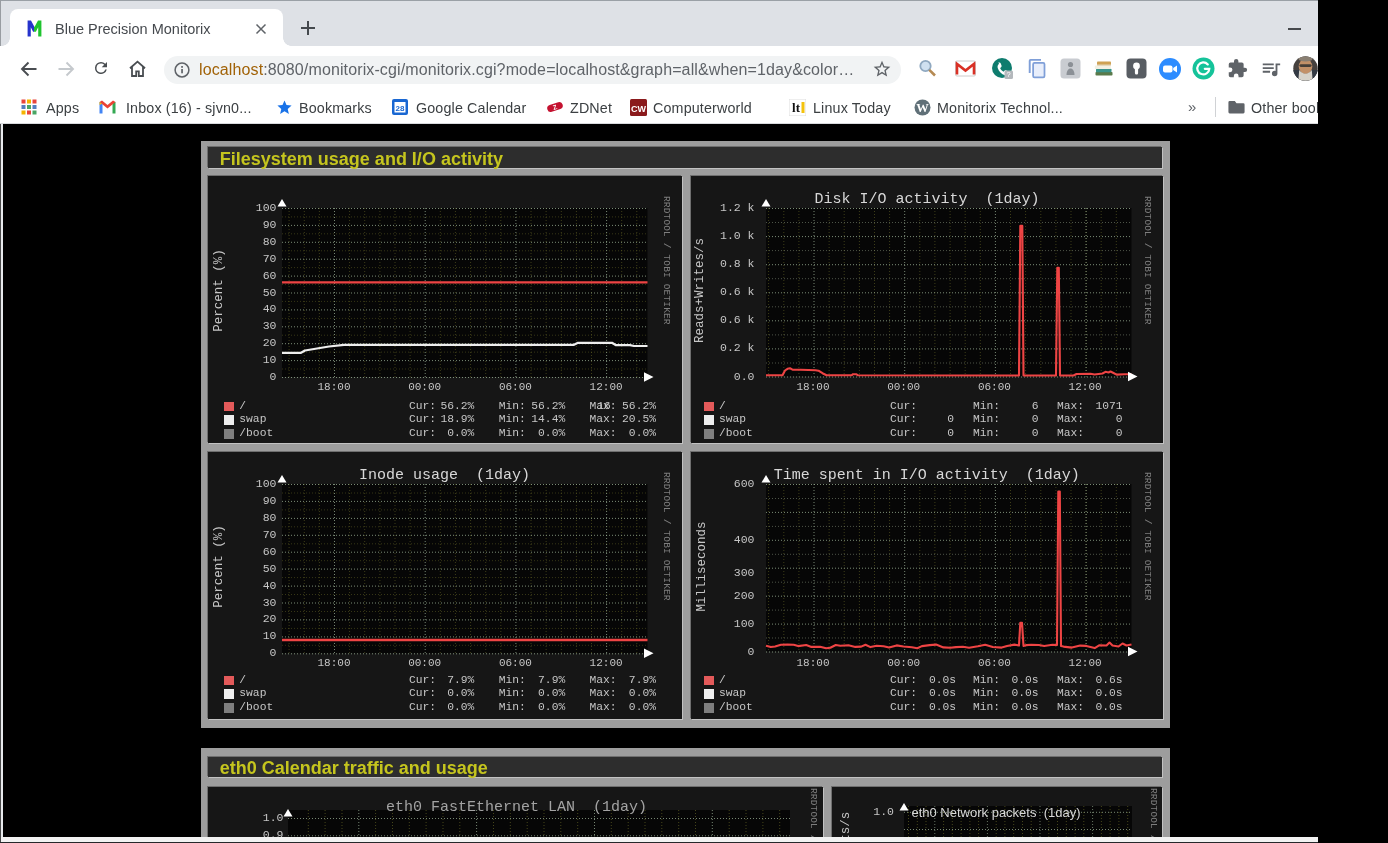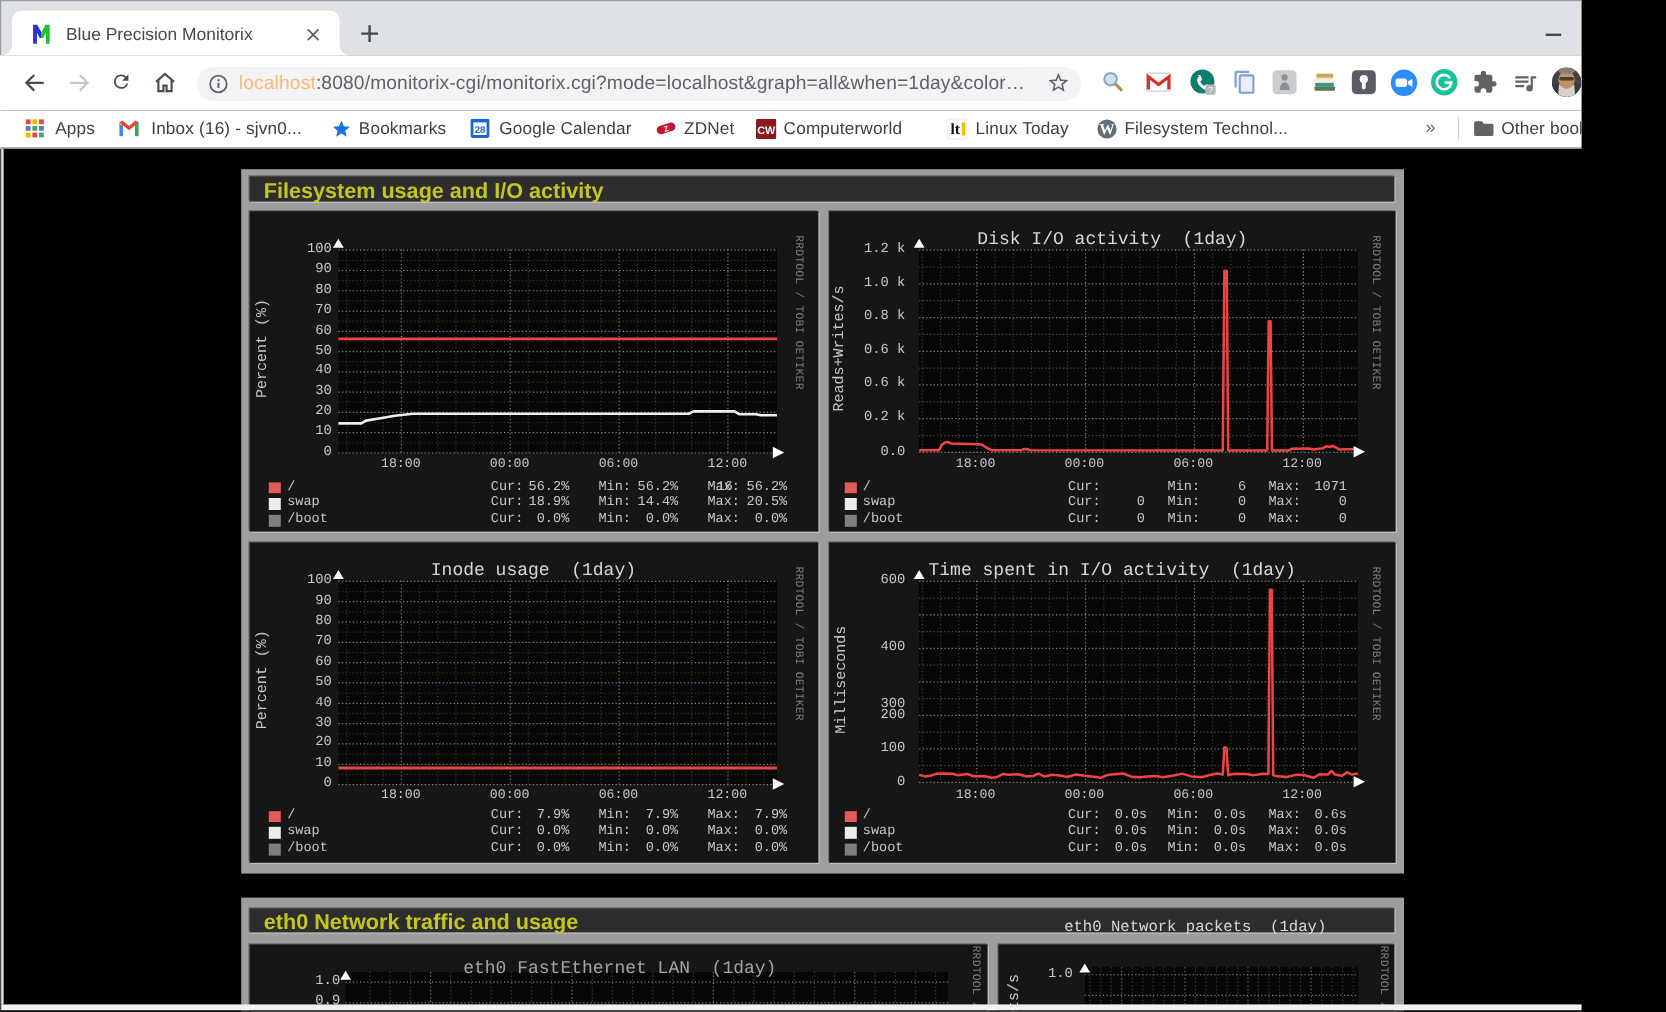--- a/index.html
+++ b/index.html
@@ -46,21 +46,21 @@
     </svg>
 <svg style="position:absolute;left:128px;top:58.5px" width="19" height="19" viewBox="0 0 19 19">
       <path d="M2 9.2 L9.5 2.6 L17 9.2 M4 7.8 V17 h4.2 v-4.6 h2.6 V17 H15 V7.8" fill="none" stroke="#494d51" stroke-width="1.8"></path>
     </svg>
 <div style="position:absolute;left:163.5px;top:55.5px;width:737px;height:28px;background:#f1f3f4;border-radius:14px;"></div>
 <svg style="position:absolute;left:173.5px;top:61.5px" width="16" height="16" viewBox="0 0 16 16">
       <circle cx="8" cy="8" r="6.9" fill="none" stroke="#5f6368" stroke-width="1.5"></circle>
       <rect x="7.2" y="7" width="1.7" height="4.3" fill="#5f6368"></rect>
       <rect x="7.2" y="4" width="1.7" height="1.8" fill="#5f6368"></rect>
     </svg>
-<div style="position:absolute;left:199px;top:58px;width:658px;overflow:hidden;text-overflow:ellipsis;white-space:nowrap;font-size:16px;letter-spacing:0.12px;color:#5f6368;line-height:23px;"><span style="color:#fdba74">localhost</span>:8080/monitorix-cgi/monitorix.cgi?mode=localhost&amp;graph=all&amp;when=1day&amp;color=black&amp;silent=no</div>
+<div style="position:absolute;left:199px;top:58px;width:658px;overflow:hidden;text-overflow:ellipsis;white-space:nowrap;font-size:16px;letter-spacing:0.12px;color:#5f6368;line-height:23px;"><span style="color:#a16207">localhost</span>:8080/monitorix-cgi/monitorix.cgi?mode=localhost&amp;graph=all&amp;when=1day&amp;color=black&amp;silent=no</div>
 <svg style="position:absolute;left:871.5px;top:59px" width="20" height="20" viewBox="0 0 24 24">
       <path d="M22 9.24l-7.19-.62L12 2 9.19 8.63 2 9.24l5.46 4.73L5.82 21 12 17.27 18.18 21l-1.63-7.03L22 9.24zM12 15.4l-3.76 2.27 1-4.28-3.32-2.88 4.38-.38L12 6.1l1.71 4.04 4.38.38-3.32 2.88 1 4.28L12 15.4z" fill="#5f6368"></path>
     </svg>
 <svg style="position:absolute;left:917px;top:58px" width="21" height="21" viewBox="0 0 21 21">
       <circle cx="8.5" cy="8" r="5.2" fill="#cfe0f0" stroke="#8fa8c0" stroke-width="1.8"></circle>
       <line x1="12.3" y1="11.8" x2="18" y2="17.5" stroke="#b58a53" stroke-width="2.6"></line>
     </svg>
 <svg style="position:absolute;left:954px;top:58px" width="23" height="21" viewBox="0 0 23 21">
       <rect x="1.5" y="3" width="20" height="15" rx="1.5" fill="#ffffff" stroke="#cccccc" stroke-width="1"></rect>
       <path d="M3 16.5 V6 l8.5 6.5 L20 6 v10.5" fill="none" stroke="#d93025" stroke-width="2.6"></path>
@@ -174,41 +174,41 @@
 <svg style="position:absolute;left:789px;top:99px" width="17" height="17" viewBox="0 0 17 17">
       <rect width="17" height="17" fill="#ffffff" stroke="#dddddd"></rect>
       <text x="7" y="13" font-family="Liberation Serif" font-size="13" font-weight="bold" fill="#111" text-anchor="middle">lt</text>
       <rect x="12.5" y="3" width="3" height="11" fill="#f4c20d"></rect>
     </svg>
 <div class="bmtxt" style="left:813px">Linux Today</div>
 <svg style="position:absolute;left:914px;top:99px" width="17" height="17" viewBox="0 0 17 17">
       <circle cx="8.5" cy="8.5" r="8" fill="#607078"></circle>
       <text x="8.5" y="13" font-family="Liberation Serif" font-size="12.5" font-weight="bold" fill="#ffffff" text-anchor="middle">W</text>
     </svg>
-<div class="bmtxt" style="left:937px">Filesystem Technol...</div>
+<div class="bmtxt" style="left:937px">Monitorix Technol...</div>
 <div style="position:absolute;left:1188px;top:98px;font-size:15px;color:#5f6368;">»</div>
 <div style="position:absolute;left:1214.5px;top:97px;width:1px;height:20px;background:#d0d2d5;"></div>
 <svg style="position:absolute;left:1228px;top:100px" width="17" height="14" viewBox="0 0 20 16">
       <path d="M2 1 h6 l2 2.5 h8 a1.5 1.5 0 0 1 1.5 1.5 v9 a1.5 1.5 0 0 1-1.5 1.5 h-16 A1.5 1.5 0 0 1 0.5 14 V2.5 A1.5 1.5 0 0 1 2 1z" fill="#5f6368"></path>
     </svg>
 <div class="bmtxt" style="left:1251px">Other bookmarks</div>
 <div style="position:absolute;left:1px;top:124px;width:1371px;height:719px;background:#000000;"></div>
 <div style="position:absolute;left:0px;top:124px;width:1px;height:719px;background:#4a4a4a;"></div>
 <div style="position:absolute;left:1px;top:124px;width:1.5px;height:713px;background:#e8eaed;"></div>
 <div style="position:absolute;left:1386.5px;top:124px;width:1.5px;height:719px;background:#e8eaed;"></div>
 <div style="position:absolute;left:200.7px;top:141px;width:969.1px;height:586.5px;background:#9d9d9d;"></div>
 <div style="position:absolute;left:207.8px;top:146.8px;width:954.7px;height:21px;background:#2d2d2d;box-shadow:-1px -1px 0 #6f6f6f,1px 1px 0 #c2c2c2;"></div>
 <div style="position:absolute;left:219.8px;top:149.5px;font-family:'Liberation Sans',sans-serif;font-weight:bold;font-size:18px;color:#c5c51e;white-space:nowrap;line-height:18px;">Filesystem usage and I/O activity</div>
 <div style="position:absolute;left:208px;top:175.8px;width:474px;height:267.2px;background:#161616;box-shadow:-1px -1px 0 #6f6f6f,1px 1px 0 #c2c2c2;"></div>
 <div style="position:absolute;left:691px;top:175.8px;width:471.5px;height:267.2px;background:#161616;box-shadow:-1px -1px 0 #6f6f6f,1px 1px 0 #c2c2c2;"></div>
 <div style="position:absolute;left:208px;top:451.5px;width:474px;height:267px;background:#161616;box-shadow:-1px -1px 0 #6f6f6f,1px 1px 0 #c2c2c2;"></div>
 <div style="position:absolute;left:691px;top:451.5px;width:471.5px;height:267px;background:#161616;box-shadow:-1px -1px 0 #6f6f6f,1px 1px 0 #c2c2c2;"></div>
 <div style="position:absolute;left:200.7px;top:747.5px;width:969.1px;height:95.5px;background:#9d9d9d;"></div>
 <div style="position:absolute;left:207.8px;top:756.5px;width:954.7px;height:20.5px;background:#2d2d2d;box-shadow:-1px -1px 0 #6f6f6f,1px 1px 0 #c2c2c2;"></div>
-<div style="position:absolute;left:219.8px;top:758.8px;font-family:'Liberation Sans',sans-serif;font-weight:bold;font-size:18px;color:#c5c51e;white-space:nowrap;line-height:18px;">eth0 Network traffic and usage</div>
+<div style="position:absolute;left:219.8px;top:758.8px;font-family:'Liberation Sans',sans-serif;font-weight:bold;font-size:18px;color:#c5c51e;white-space:nowrap;line-height:18px;">eth0 Calendar traffic and usage</div>
 <div style="position:absolute;left:208px;top:786.5px;width:615.4px;height:56.5px;background:#161616;box-shadow:-1px -1px 0 #6f6f6f,1px 1px 0 #c2c2c2;"></div>
 <div style="position:absolute;left:832.4px;top:786.5px;width:330.1px;height:56.5px;background:#161616;box-shadow:-1px -1px 0 #6f6f6f,1px 1px 0 #c2c2c2;"></div>
 <svg style="position:absolute;left:282px;top:208px;overflow:visible" width="366" height="169">
       <rect x="0" y="0" width="365.50" height="169.00" fill="#060606"></rect>
       <line x1="7.1" y1="0.0" x2="7.1" y2="169.0" stroke="#72722a" stroke-opacity="0.52" stroke-width="1" stroke-dasharray="1 2"></line>
       <line x1="22.3" y1="0.0" x2="22.3" y2="169.0" stroke="#72722a" stroke-opacity="0.52" stroke-width="1" stroke-dasharray="1 2"></line>
       <line x1="37.4" y1="0.0" x2="37.4" y2="169.0" stroke="#72722a" stroke-opacity="0.52" stroke-width="1" stroke-dasharray="1 2"></line>
       <line x1="67.6" y1="0.0" x2="67.6" y2="169.0" stroke="#72722a" stroke-opacity="0.52" stroke-width="1" stroke-dasharray="1 2"></line>
       <line x1="82.7" y1="0.0" x2="82.7" y2="169.0" stroke="#72722a" stroke-opacity="0.52" stroke-width="1" stroke-dasharray="1 2"></line>
       <line x1="97.9" y1="0.0" x2="97.9" y2="169.0" stroke="#72722a" stroke-opacity="0.52" stroke-width="1" stroke-dasharray="1 2"></line>
@@ -519,21 +519,21 @@
       <line x1="0.0" y1="140.1" x2="365.5" y2="140.1" stroke="#a8bfa2" stroke-opacity="0.72" stroke-width="1" stroke-dasharray="1 2"></line>
       <line x1="0.0" y1="168.0" x2="365.5" y2="168.0" stroke="#a8bfa2" stroke-opacity="0.72" stroke-width="1" stroke-dasharray="1 2"></line>
       <polyline points="0.0,161.7 4.8,163.0 9.1,162.5 14.9,160.7 21.5,160.6 27.7,160.8 32.1,162.1 40.2,161.0 45.4,162.9 54.1,162.7 60.1,164.2 64.3,163.8 69.8,161.0 74.3,161.7 82.4,161.2 89.3,162.9 95.2,162.6 99.5,160.7 104.5,163.1 110.7,161.7 117.6,162.2 123.1,163.5 130.6,161.4 137.5,162.5 145.8,163.3 151.3,164.2 155.9,162.1 163.7,161.1 170.1,160.6 177.4,163.4 184.3,163.8 189.9,163.1 196.9,162.7 203.1,163.7 211.9,162.3 219.2,160.7 226.7,163.0 235.7,163.6 241.1,162.0 248.4,160.6 253.0,161.5 254.3,138.9 256.0,138.9 257.5,162.0 260.5,161.1 265.1,160.7 272.9,161.0 278.2,162.0 286.5,160.8 291.0,161.0 292.3,7.5 293.8,7.5 295.0,162.0 297.5,162.6 305.9,163.6 314.2,161.6 320.3,161.9 328.7,164.1 333.5,161.2 340.5,161.5 343.5,158.5 346.5,161.5 352.5,162.5 356.5,159.5 360.5,161.5 365.5,160.5" fill="none" stroke="#ee4444" stroke-width="2.1" stroke-linejoin="round" stroke-linecap="butt"></polyline>
       <polygon points="-4.5,-1.5 4.5,-1.5 0,-9" fill="#ffffff"></polygon>
       <polygon points="362.0,162.7 362.0,172.3 371.5,167.5" fill="#ffffff"></polygon>
     </svg>
 <div style="position:absolute;top:466.5px;font-family:'Liberation Mono',monospace;font-size:15px;color:#d8d8d8;line-height:17px;white-space:pre;left:576.8px;width:700px;text-align:center;">Time spent in I/O activity  (1day)</div>
 <div style="position:absolute;top:644.5px;font-family:'Liberation Mono',monospace;font-size:11.5px;color:#c6c6c6;line-height:13.5px;white-space:pre;left:54.5px;width:700px;text-align:right;">0</div>
 <div style="position:absolute;top:616.5833333333334px;font-family:'Liberation Mono',monospace;font-size:11.5px;color:#c6c6c6;line-height:13.5px;white-space:pre;left:54.5px;width:700px;text-align:right;">100</div>
 <div style="position:absolute;top:588.6666666666666px;font-family:'Liberation Mono',monospace;font-size:11.5px;color:#c6c6c6;line-height:13.5px;white-space:pre;left:54.5px;width:700px;text-align:right;">200</div>
-<div style="position:absolute;top:580px;font-family:'Liberation Mono',monospace;font-size:11.5px;color:#c6c6c6;line-height:13.5px;white-space:pre;left:54.5px;width:700px;text-align:right;">300</div>
+<div style="position:absolute;top:566px;font-family:'Liberation Mono',monospace;font-size:11.5px;color:#c6c6c6;line-height:13.5px;white-space:pre;left:54.5px;width:700px;text-align:right;">300</div>
 <div style="position:absolute;top:532.8333333333334px;font-family:'Liberation Mono',monospace;font-size:11.5px;color:#c6c6c6;line-height:13.5px;white-space:pre;left:54.5px;width:700px;text-align:right;">400</div>
 <div style="position:absolute;top:477.0px;font-family:'Liberation Mono',monospace;font-size:11.5px;color:#c6c6c6;line-height:13.5px;white-space:pre;left:54.5px;width:700px;text-align:right;">600</div>
 <div style="position:absolute;left:702px;top:566.5px;width:0;height:0;">
       <div style="position:absolute;left:-350px;top:-7.5px;width:700px;text-align:center;transform:rotate(-90deg);font-family:'Liberation Mono',monospace;font-size:12.5px;color:#c6c6c6;white-space:pre;line-height:15px;">Milliseconds</div>
     </div>
 <div style="position:absolute;top:656.8px;font-family:'Liberation Mono',monospace;font-size:11px;color:#c6c6c6;line-height:13px;white-space:pre;left:463px;width:700px;text-align:center;">18:00</div>
 <div style="position:absolute;top:656.8px;font-family:'Liberation Mono',monospace;font-size:11px;color:#c6c6c6;line-height:13px;white-space:pre;left:553.7px;width:700px;text-align:center;">00:00</div>
 <div style="position:absolute;top:656.8px;font-family:'Liberation Mono',monospace;font-size:11px;color:#c6c6c6;line-height:13px;white-space:pre;left:644.4px;width:700px;text-align:center;">06:00</div>
 <div style="position:absolute;top:656.8px;font-family:'Liberation Mono',monospace;font-size:11px;color:#c6c6c6;line-height:13px;white-space:pre;left:735.0999999999999px;width:700px;text-align:center;">12:00</div>
 <div style="position:absolute;left:1141.5px;top:472px;transform-origin:0 0;transform:rotate(90deg) translateY(-100%);font-family:'Liberation Mono',monospace;font-size:9.5px;letter-spacing:0.15px;color:#7e7e7e;white-space:pre;line-height:9.5px;">RRDTOOL / TOBI OETIKER</div>
@@ -625,21 +625,21 @@
       <line x1="162.3" y1="0" x2="162.3" y2="31" stroke="#72722a" stroke-opacity="0.6" stroke-dasharray="1 2"></line>
       <line x1="171.1" y1="0" x2="171.1" y2="31" stroke="#72722a" stroke-opacity="0.6" stroke-dasharray="1 2"></line>
       <line x1="179.8" y1="0" x2="179.8" y2="31" stroke="#72722a" stroke-opacity="0.6" stroke-dasharray="1 2"></line>
       <line x1="188.6" y1="0" x2="188.6" y2="31" stroke="#a8bfa2" stroke-opacity="0.6" stroke-dasharray="1 2"></line>
       <line x1="197.4" y1="0" x2="197.4" y2="31" stroke="#72722a" stroke-opacity="0.6" stroke-dasharray="1 2"></line>
       <line x1="206.1" y1="0" x2="206.1" y2="31" stroke="#72722a" stroke-opacity="0.6" stroke-dasharray="1 2"></line>
       <line x1="214.9" y1="0" x2="214.9" y2="31" stroke="#72722a" stroke-opacity="0.6" stroke-dasharray="1 2"></line>
       <line x1="223.7" y1="0" x2="223.7" y2="31" stroke="#72722a" stroke-opacity="0.6" stroke-dasharray="1 2"></line>
       <polygon points="-4.5,4.5 4.5,4.5 0,-3" fill="#ffffff"></polygon>
     </svg>
-<div style="position:absolute;top:765px;font-family:Liberation Mono, monospace;font-size:13px;color:#d8d8d8;line-height:15px;white-space:pre;left:646px;width:700px;text-align:center;">eth0 Network packets  (1day)</div>
+<div style="position:absolute;top:805px;font-family:Liberation Sans, sans-serif;font-size:13px;color:#d8d8d8;line-height:15px;white-space:pre;left:646px;width:700px;text-align:center;">eth0 Network packets  (1day)</div>
 <div style="position:absolute;top:804.8px;font-family:'Liberation Mono',monospace;font-size:11.5px;color:#c6c6c6;line-height:13.5px;white-space:pre;left:194px;width:700px;text-align:right;">1.0</div>
 <div style="position:absolute;left:846px;top:845.5px;width:0;height:0;">
       <div style="position:absolute;left:-350px;top:-7.5px;width:700px;text-align:center;transform:rotate(-90deg);font-family:'Liberation Mono',monospace;font-size:12.5px;color:#c6c6c6;white-space:pre;line-height:15px;">Packets/s</div>
     </div>
 <div style="position:absolute;left:1148px;top:788px;transform-origin:0 0;transform:rotate(90deg) translateY(-100%);font-family:'Liberation Mono',monospace;font-size:9.5px;letter-spacing:0.15px;color:#7e7e7e;white-space:pre;line-height:9.5px;">RRDTOOL / TOBI</div>
 <div style="position:absolute;left:1372px;top:124px;width:15px;height:717.5px;background:#f0f0f0;"></div>
 <svg style="position:absolute;left:1375.5px;top:129px" width="8" height="6">
       <polygon points="4,0 8,6 0,6" fill="#505050"></polygon>
     </svg>
 <svg style="position:absolute;left:1375.5px;top:831px" width="8" height="6">

